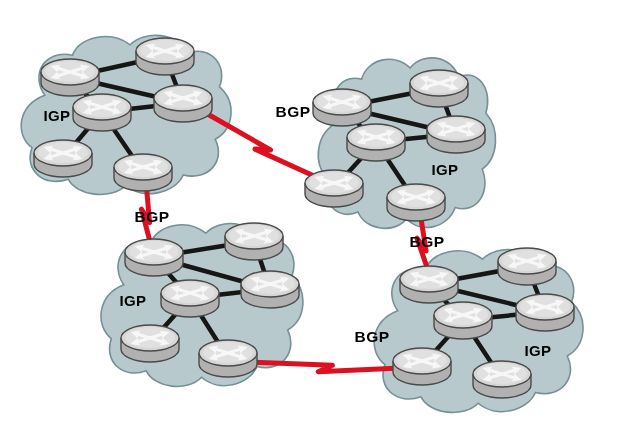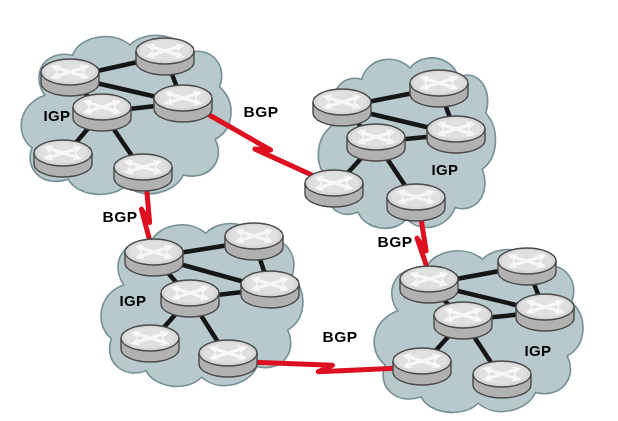--- a/index.html
+++ b/index.html
@@ -15,21 +15,21 @@
   .lbl {
     position: absolute;
     transform: translate(-50%, -50%);
     font-weight: bold;
     color: #000;
     white-space: nowrap;
     letter-spacing: 0.4px;
     user-select: none;
   }
   .lbl-igp { font-size: 15px; }
-  .lbl-bgp { font-size: 15.5px; }
+  .lbl-bgp { font-size: 15.5px; margin-left: 32px; }
 </style>
 </head>
 <body>
 
 <div class="stage">
   <svg width="618" height="421" viewBox="0 0 618 421" xmlns="http://www.w3.org/2000/svg">
     <defs>
       <marker id="rw-arrow" markerUnits="userSpaceOnUse" markerWidth="10" markerHeight="10" refX="5" refY="5" orient="auto-start-reverse">
         <path d="M0,1 L8.5,5 L0,9 Z" fill="#f7f7f7"></path>
       </marker>

